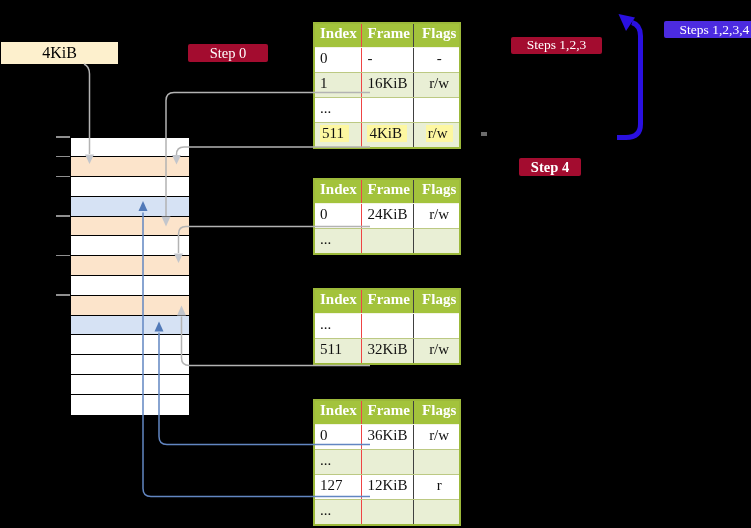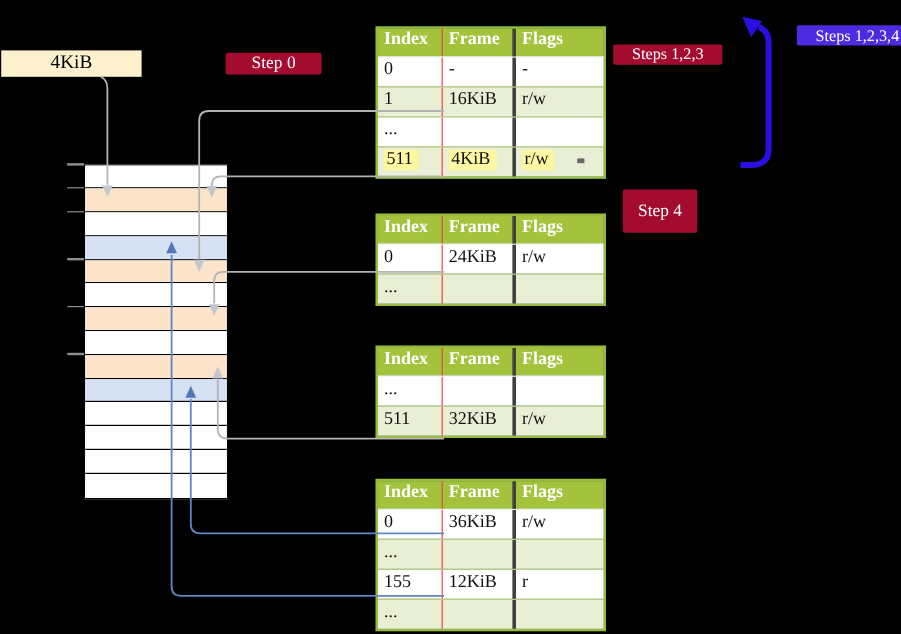--- a/index.html
+++ b/index.html
@@ -15,53 +15,53 @@
   }
   .badge{
     position:absolute;color:#fff;border-radius:2px;
     display:flex;align-items:center;justify-content:center;
   }
   .badge.red{background:var(--crimson);}
   .badge.blue{background:var(--badge_blue);}
   #badge-step0{left:188px;top:44px;width:80px;height:18px;font-size:14.5px;}
   #badge-steps123{left:511px;top:37px;width:91px;height:16.5px;font-size:13.5px;}
   #badge-steps1234{left:664px;top:21px;width:101px;height:17px;font-size:13.5px;}
-  #badge-step4{left:519px;top:158px;width:62px;height:36px;font-size:14.5px;}
+  #badge-step4{left:519px;top:158px;width:62px;height:18px;font-size:14.5px;font-weight:bold;}
   
   #memory-strip{
     position:absolute;left:70px;top:136.5px;width:120px;
     border:1px solid #000;background:#fff;box-sizing:border-box;
   }
   .strip-row{height:19.8px;box-sizing:border-box;border-bottom:1px solid #000;}
   .strip-row:last-child{border-bottom:none;}
   .fill-white{background:#ffffff;}
   .fill-orange{background:var(--orange);}
   .fill-blue{background:var(--light_blue);}
   .tick{position:absolute;left:56px;width:14px;height:1.6px;background:#8f8f8f;}
   
   .ptable{
-    position:absolute;left:313px;width:192px;box-sizing:border-box;
-    border:2px solid var(--table_border);background:#0f766e;
+    position:absolute;left:313px;width:148px;box-sizing:border-box;
+    border:2px solid var(--table_border);background:#7f1d1d;
   }
   #ptable-0{top:22px;}
   #ptable-1{top:178px;}
   #ptable-2{top:288px;}
   #ptable-3{top:399px;}
   .trow{display:flex;height:25px;box-sizing:border-box;}
   .trow.head{height:23px;background:var(--accent_green);}
   .trow.r-even{background:#ffffff;}
   .trow.r-odd{background:var(--row_green);}
   .trow + .trow{border-top:1px solid var(--row_sep);}
   .trow.head + .trow{border-top:1px solid #f2f4e4;}
   .tcell{
     width:53px;box-sizing:border-box;padding:2px 0 0 5px;
     font-size:15px;color:#111;overflow:hidden;white-space:nowrap;
   }
   .tcell.c1{width:59px;border-left:1px solid #ef4444;}
-  .tcell.c2{width:52px;border-left:3px solid #404040;}
+  .tcell.c2{width:52px;border-left:1px solid #404040;text-align:center;}
   .head .tcell{color:#fff;font-weight:bold;font-size:15px;padding-top:1px;}
   .hl{background:var(--highlight_yellow);padding:0 5px 1px 2px;}
   
   #dash-artifact{position:absolute;left:481px;top:132px;width:6px;height:4px;background:#6b6b6b;}
   #arrow-layer{position:absolute;left:0;top:0;pointer-events:none;}
 </style>
 </head>
 <body>
 
 <div id="canvas">
@@ -174,21 +174,21 @@
       <div class="tcell c0">0</div>
       <div class="tcell c1">36KiB</div>
       <div class="tcell c2">r/w</div>
     </div>
     <div class="trow r-odd">
       <div class="tcell c0">...</div>
       <div class="tcell c1"></div>
       <div class="tcell c2"></div>
     </div>
     <div class="trow r-even">
-      <div class="tcell c0">155</div>
+      <div class="tcell c0">127</div>
       <div class="tcell c1">12KiB</div>
       <div class="tcell c2">r</div>
     </div>
     <div class="trow r-odd">
       <div class="tcell c0">...</div>
       <div class="tcell c1"></div>
       <div class="tcell c2"></div>
     </div>
   </div>
 

